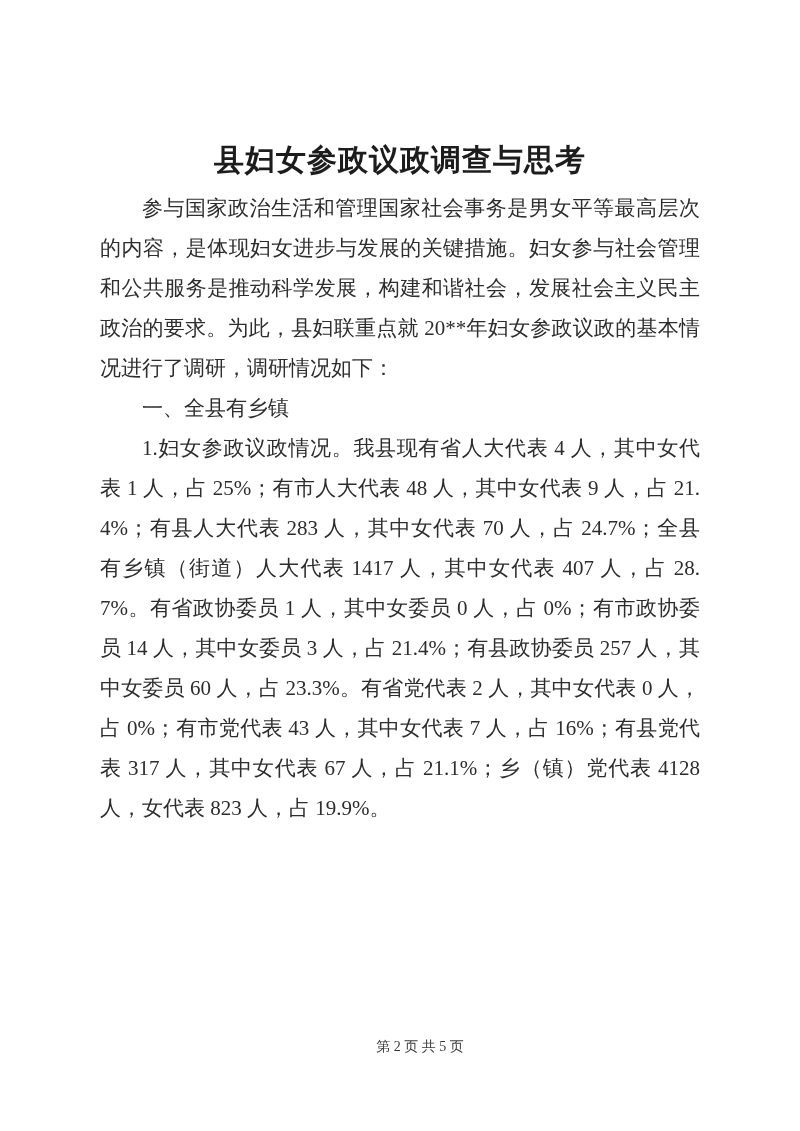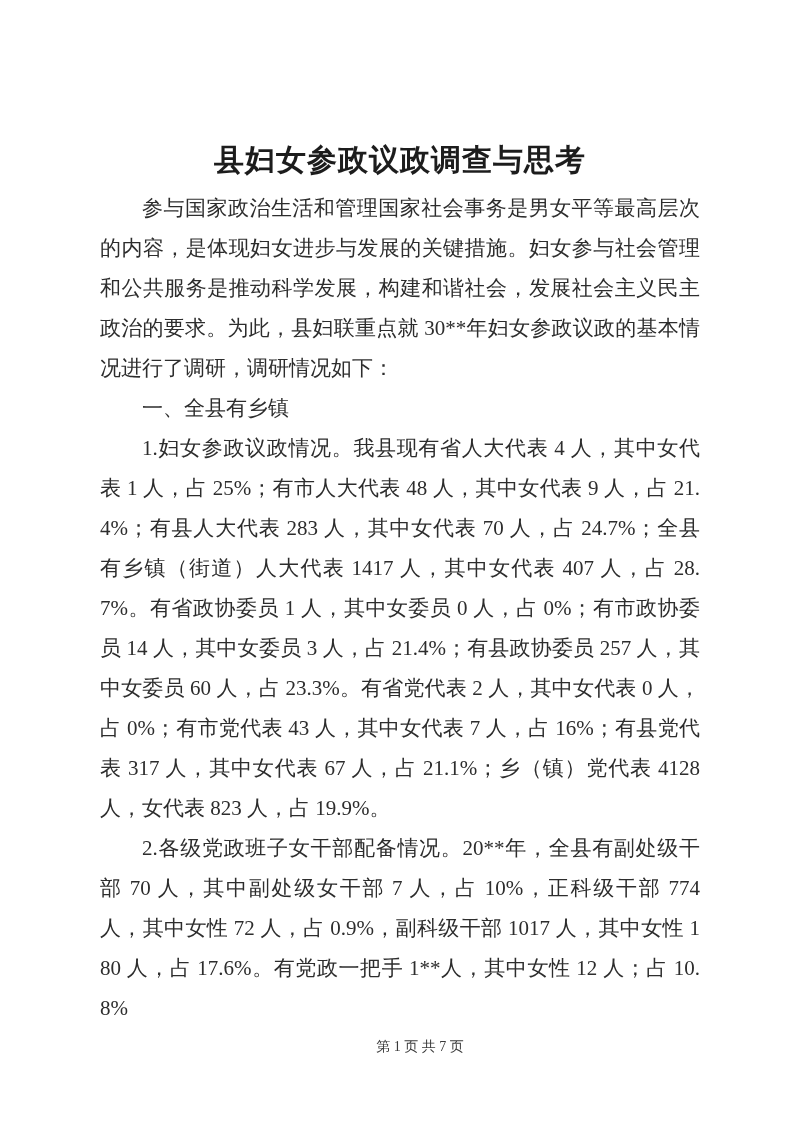--- a/index.html
+++ b/index.html
@@ -60,23 +60,22 @@
   }
 </style>
 </head>
 <body>
 
 <div class="page">
 
   <h1 class="doc-title">县妇女参政议政调查与思考</h1>
 
   <div class="doc-body">
-    <p>参与国家政治生活和管理国家社会事务是男女平等最高层次的内容，是体现妇女进步与发展的关键措施。妇女参与社会管理和公共服务是推动科学发展，构建和谐社会，发展社会主义民主政治的要求。为此，县妇联重点就 30**年妇女参政议政的基本情况进行了调研，调研情况如下：</p>
+    <p>参与国家政治生活和管理国家社会事务是男女平等最高层次的内容，是体现妇女进步与发展的关键措施。妇女参与社会管理和公共服务是推动科学发展，构建和谐社会，发展社会主义民主政治的要求。为此，县妇联重点就 20**年妇女参政议政的基本情况进行了调研，调研情况如下：</p>
     <p>一、全县有乡镇</p>
     <p>1.妇女参政议政情况。我县现有省人大代表 4 人，其中女代表 1 人，占 25%；有市人大代表 48 人，其中女代表 9 人，占 21.4%；有县人大代表 283 人，其中女代表 70 人，占 24.7%；全县有乡镇（街道）人大代表 1417 人，其中女代表 407 人，占 28.7%。有省政协委员 1 人，其中女委员 0 人，占 0%；有市政协委员 14 人，其中女委员 3 人，占 21.4%；有县政协委员 257 人，其中女委员 60 人，占 23.3%。有省党代表 2 人，其中女代表 0 人，占 0%；有市党代表 43 人，其中女代表 7 人，占 16%；有县党代表 317 人，其中女代表 67 人，占 21.1%；乡（镇）党代表 4128 人，女代表 823 人，占 19.9%。</p>
-    <p>2.各级党政班子女干部配备情况。20**年，全县有副处级干部 70 人，其中副处级女干部 7 人，占 10%，正科级干部 774 人，其中女性 72 人，占 0.9%，副科级干部 1017 人，其中女性 180 人，占 17.6%。有党政一把手 1**人，其中女性 12 人；占 10.8%</p>
   </div>
 
   <div class="page-footer">
-    <span>第 1 页 共 7 页</span>
+    <span>第 2 页 共 5 页</span>
   </div>
 
 </div>
 
 </body></html>

